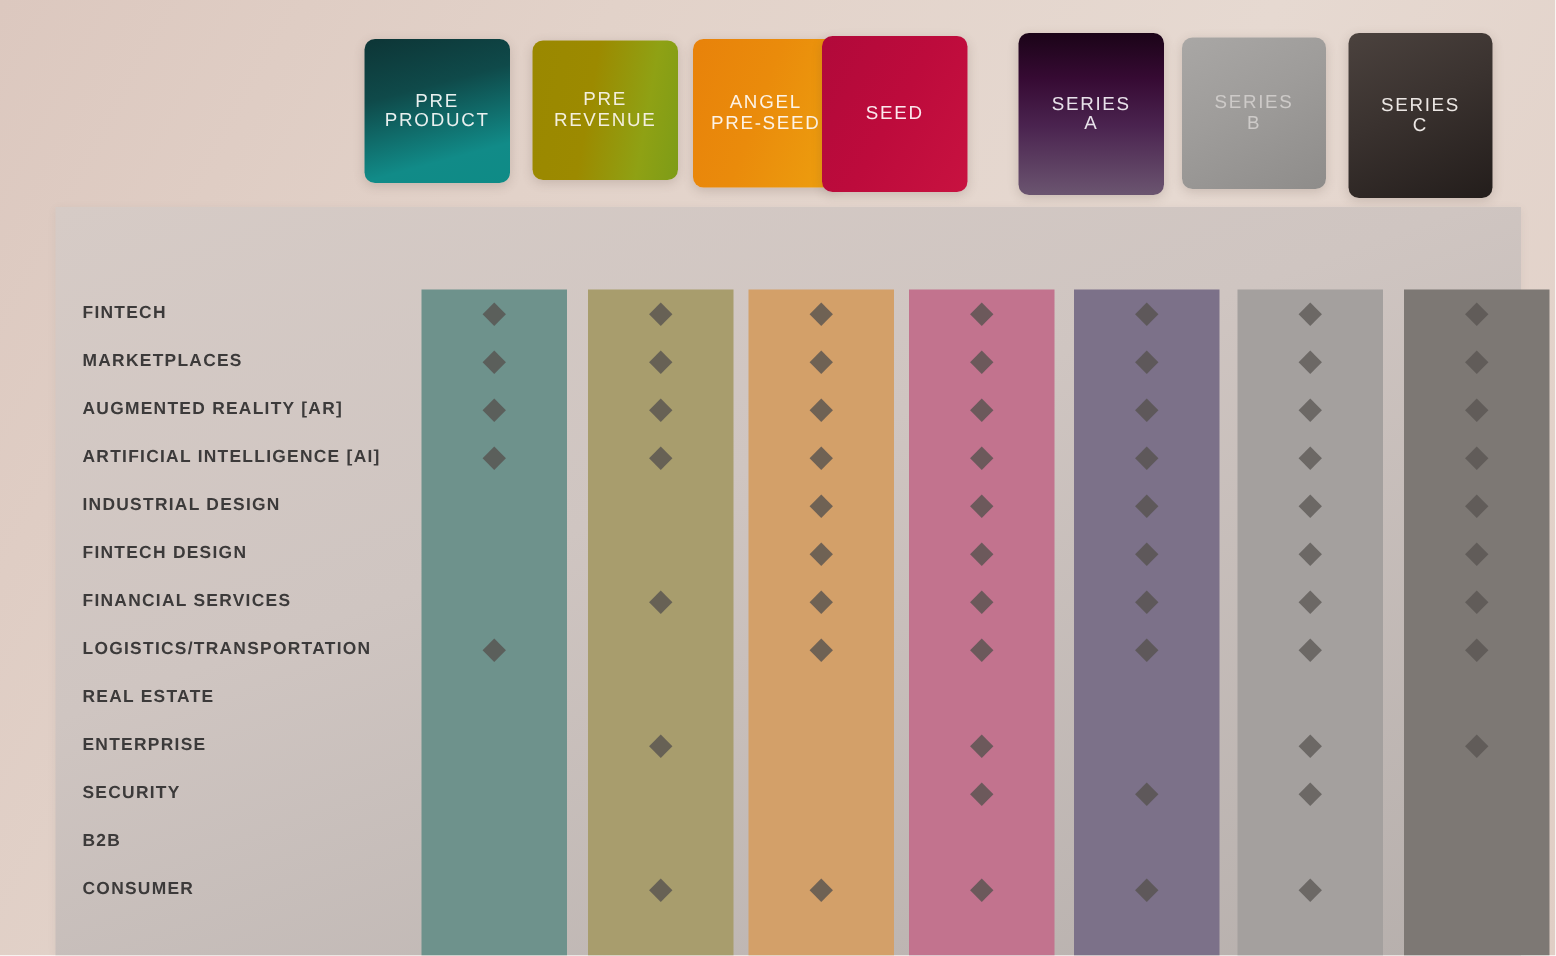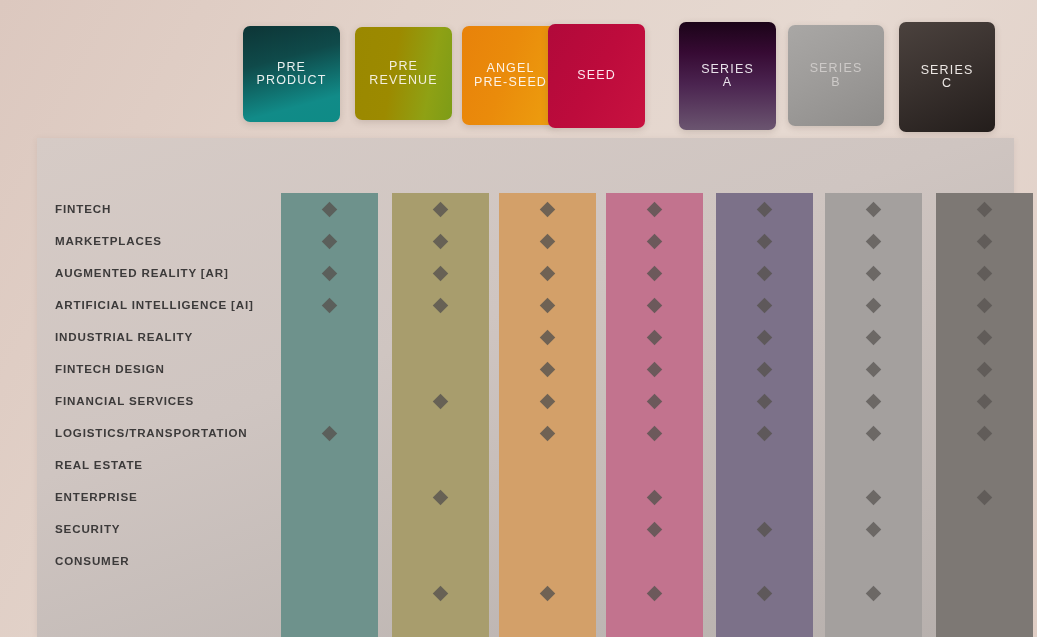--- a/index.html
+++ b/index.html
@@ -133,27 +133,28 @@
 C</span>
       </div>
     </div>
 
   <div id="matrix-panel">
     <div id="row-label-rail">
         <div class="row-label">FINTECH</div>
         <div class="row-label">MARKETPLACES</div>
         <div class="row-label">AUGMENTED REALITY [AR]</div>
         <div class="row-label">ARTIFICIAL INTELLIGENCE [AI]</div>
-        <div class="row-label">INDUSTRIAL REALITY</div>
+        <div class="row-label">INDUSTRIAL DESIGN</div>
         <div class="row-label">FINTECH DESIGN</div>
         <div class="row-label">FINANCIAL SERVICES</div>
         <div class="row-label">LOGISTICS/TRANSPORTATION</div>
         <div class="row-label">REAL ESTATE</div>
         <div class="row-label">ENTERPRISE</div>
         <div class="row-label">SECURITY</div>
+        <div class="row-label">B2B</div>
         <div class="row-label">CONSUMER</div>
       </div>
     <div id="columns-area">
         <div class="stage-column" style="left: 37px; background: rgb(110, 146, 140);">
           <div class="cell" style="top: 0px;">
             <span class="diamond"></span>
           </div>
           <div class="cell" style="top: 32px;">
             <span class="diamond"></span>
           </div>

